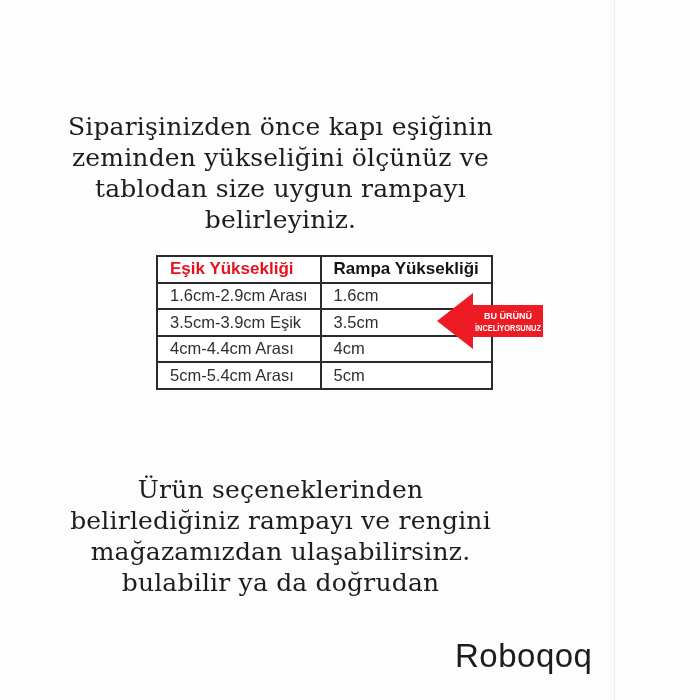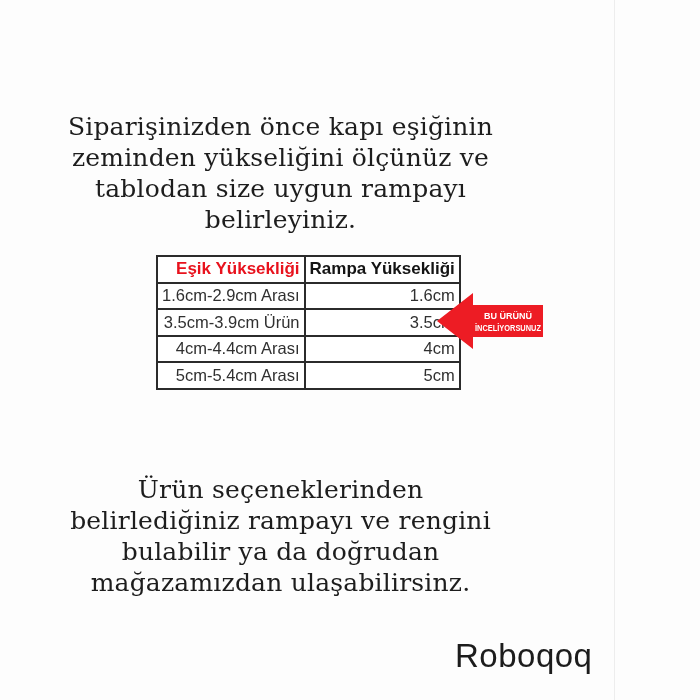--- a/index.html
+++ b/index.html
@@ -36,26 +36,26 @@
   table.ramp {
     position: absolute;
     left: 156px; top: 255px;
     border-collapse: collapse;
     table-layout: fixed;
     background: #ffffff;
   }
   table.ramp th, table.ramp td {
     border: 2px solid #2b2b2b;
     height: 24.5px;
-    text-align: right;
+    text-align: left;
     vertical-align: middle;
     font-family: "Liberation Sans", sans-serif;
     font-size: 16.5px;
     color: #303030;
-    padding: 0 4px;
+    padding: 0 12px;
     white-space: nowrap;
   }
   table.ramp th { font-weight: bold; font-size: 17px; }
   table.ramp col.c1 { width: 142px; }
   table.ramp col.c2 { width: 138px; }
 
   .arrow-svg {
     position: absolute;
     left: 435px; top: 290px;
     width: 112px; height: 64px;
@@ -100,21 +100,21 @@
         <th style="color: rgb(232, 18, 29);">Eşik Yüksekliği</th>
         <th style="color: rgb(20, 20, 20);">Rampa Yüksekliği</th>
       </tr>
     </thead>
     <tbody>
       <tr>
         <td>1.6cm-2.9cm Arası</td>
         <td>1.6cm</td>
       </tr>
       <tr>
-        <td>3.5cm-3.9cm Ürün</td>
+        <td>3.5cm-3.9cm Eşik</td>
         <td>3.5cm</td>
       </tr>
       <tr>
         <td>4cm-4.4cm Arası</td>
         <td>4cm</td>
       </tr>
       <tr>
         <td>5cm-5.4cm Arası</td>
         <td>5cm</td>
       </tr>
@@ -123,19 +123,19 @@
 
   <svg class="arrow-svg" viewBox="0 0 112 64">
     <polygon points="2,31 38,3 38,15 108,15 108,47 38,47 38,59" fill="#ed1c24"></polygon>
     <text x="73" y="29" text-anchor="middle">BU ÜRÜNÜ</text>
     <text x="73" y="41" text-anchor="middle" textLength="66" lengthAdjust="spacingAndGlyphs">İNCELİYORSUNUZ</text>
   </svg>
 
   <div class="para para-outro">
     <div>Ürün seçeneklerinden</div>
     <div>belirlediğiniz rampayı ve rengini</div>
+    <div>mağazamızdan ulaşabilirsinz.</div>
     <div>bulabilir ya da doğrudan</div>
-    <div>mağazamızdan ulaşabilirsinz.</div>
   </div>
 
   <div class="brand">Roboqoq</div>
 
 </div>
 
 </body></html>

